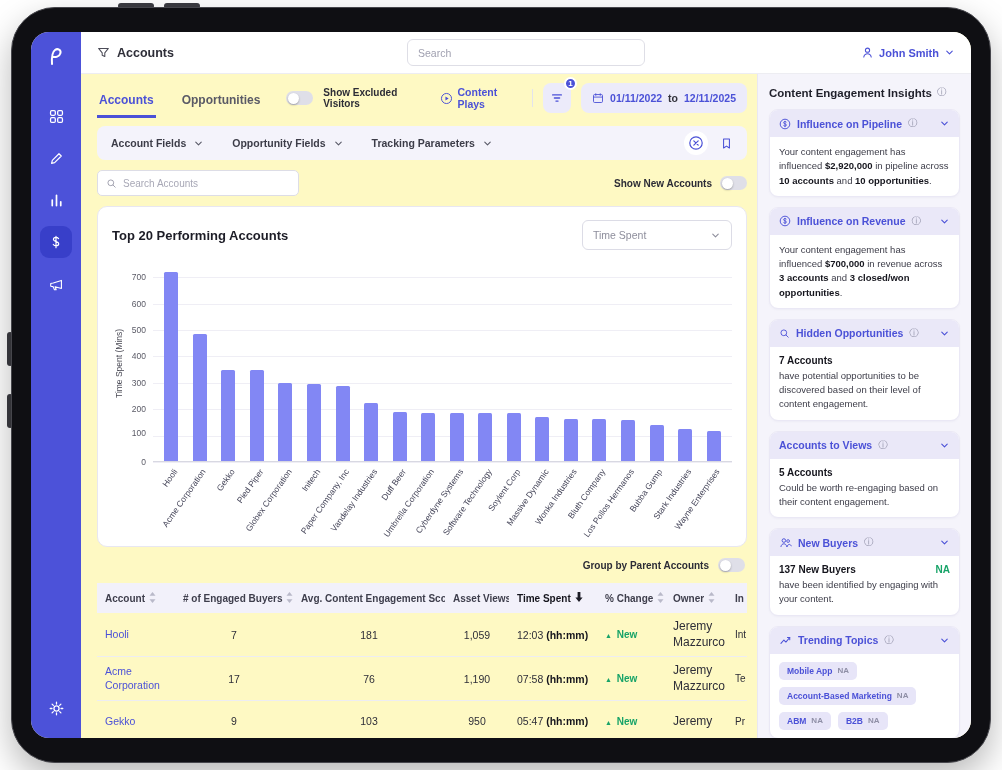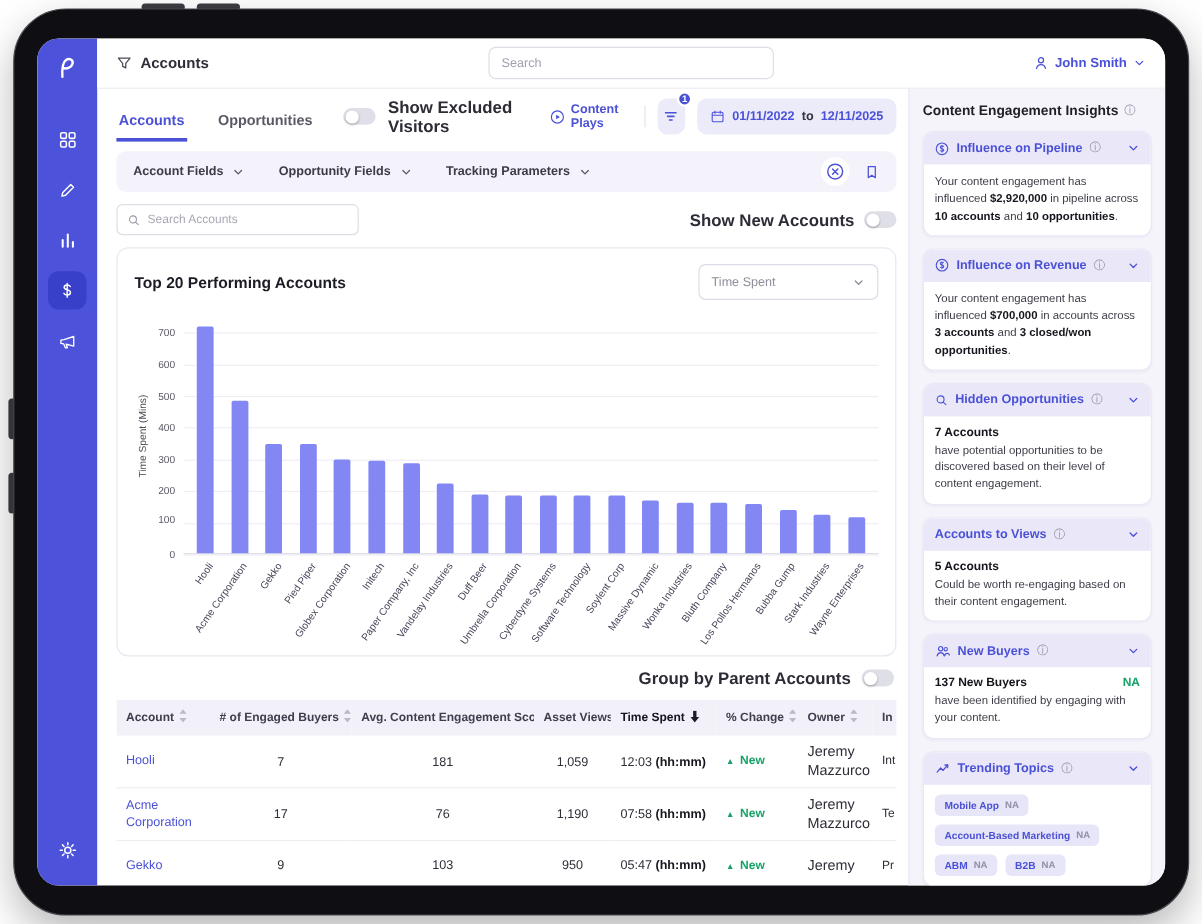--- a/index.html
+++ b/index.html
@@ -5,21 +5,21 @@
   *{margin:0;padding:0;box-sizing:border-box}
   html,body{width:1002px;height:770px}
   body{font-family:"Liberation Sans",sans-serif;background:#ffffff;position:relative;overflow:hidden}
 
   
   .side-btn{position:absolute;left:7px;width:6px;border-radius:3px;background:#3c3c42}
   .sb1{top:332px;height:34px}.sb2{top:394px;height:34px}
   .top-btn{position:absolute;top:3px;height:6px;border-radius:3px;background:#3c3c42}
   .tb1{left:118px;width:36px}.tb2{left:164px;width:36px}
   .tablet{position:absolute;left:11px;top:7px;width:980px;height:756px;background:#0f0f13;border:1px solid #46464c;border-radius:44px;box-shadow:0 14px 34px rgba(0,0,0,.28)}
-  .screen{position:absolute;left:19px;top:24px;right:19px;bottom:24px;border-radius:18px;overflow:hidden;background:#ffffff;display:flex}
+  .screen{position:absolute;left:19px;top:24px;right:19px;bottom:24px;border-radius:18px;overflow:hidden;background:#fef9c3;display:flex}
 
   
   .sidebar{width:50px;background:#4c52d9;display:flex;flex-direction:column;align-items:center;padding:10px 0 14px;flex-shrink:0}
   .logo{margin-top:2px;display:grid;place-items:center;cursor:pointer}
   .nav{display:flex;flex-direction:column;align-items:center;gap:10px;margin-top:32px}
   .nav-item{width:32px;height:32px;border-radius:9px;display:grid;place-items:center;cursor:pointer}
   .nav-item.active{background:#383fc9}
   .nav-item.gear{margin-top:auto}
   .nicon{display:grid;place-items:center}
 
@@ -36,21 +36,21 @@
   .tb-user .chev{display:grid}
 
   
   .content-row{flex:1;display:flex;min-height:0}
   .content{flex:1;min-width:0;padding:8px 10px 0 16px;display:flex;flex-direction:column;overflow:hidden}
 
   .tabs-row{display:flex;align-items:flex-end;gap:24px;height:36px;flex-shrink:0}
   .tab{font-size:12px;font-weight:bold;color:#5a5a66;padding:0 2px 8px;border-bottom:3px solid transparent;cursor:pointer}
   .tab.active{color:#4b51d7;border-bottom-color:#4b51d7}
   .tabs-right{margin-left:auto;display:flex;align-items:center;gap:10px;padding-bottom:5px}
-  .lbl{font-size:14px;font-weight:bold;color:#2c2c36}
+  .lbl{font-size:10px;font-weight:bold;color:#2c2c36}
   .toggle{width:27px;height:14px;border-radius:8px;background:#dfdfe8;position:relative;display:inline-block;cursor:pointer;flex-shrink:0}
   .toggle::after{content:"";position:absolute;top:1.5px;left:2px;width:11px;height:11px;border-radius:50%;background:#fff;box-shadow:0 1px 2px rgba(0,0,0,.3)}
   .plays{display:flex;align-items:center;gap:5px;color:#4b51d7;font-size:10.5px;font-weight:bold;cursor:pointer}
   .vdiv{width:1px;height:18px;background:#e3e3ec}
   .filter-btn{position:relative;width:30px;height:30px;border-radius:8px;background:#ecebfa;display:grid;place-items:center;color:#4b51d7;cursor:pointer}
   .badge{position:absolute;top:-6px;right:-6px;min-width:13px;height:13px;border-radius:8px;background:#4b51d7;color:#fff;font-size:8px;font-weight:bold;display:grid;place-items:center;border:2px solid #fff;padding:0 1px}
   .date-chip{height:30px;border-radius:8px;background:#ecebfa;display:flex;align-items:center;gap:6px;padding:0 11px;color:#4b51d7;font-size:10.5px;font-weight:bold;cursor:pointer;white-space:nowrap}
   .date-chip .to{color:#33333d}
   .date-chip .ci{display:grid}
 
@@ -598,21 +598,21 @@
                   </span>
                   <span class="ititle">Influence on Revenue</span>
                   <span class="iinfo">ⓘ</span>
                   <span class="ichev">
                     <svg viewBox="0 0 16 16" width="11" height="11">
                       <path d="M4 6l4 4 4-4" fill="none" stroke="currentColor" stroke-width="1.6" stroke-linecap="round" stroke-linejoin="round"></path>
                     </svg>
                   </span>
                 </div>
                 <div class="icard-body">
-                  <p class="iseg"><span>Your content engagement has influenced </span><b>$700,000</b><span> in accounts across </span><b>3 accounts</b><span> and </span><b>3 closed/won opportunities</b><span>.</span></p>
+                  <p class="iseg"><span>Your content engagement has influenced </span><b>$700,000</b><span> in revenue across </span><b>3 accounts</b><span> and </span><b>3 closed/won opportunities</b><span>.</span></p>
                 </div>
               </section>
               <section class="icard">
                 <div class="icard-head">
                   <span class="ic">
                     <svg viewBox="0 0 16 16" width="11" height="11">
                       <circle cx="7" cy="7" r="4.2" fill="none" stroke="currentColor" stroke-width="1.3"></circle>
                       <path d="M10.2 10.2l3.2 3.2" stroke="currentColor" stroke-width="1.3" stroke-linecap="round"></path>
                     </svg>
                   </span>

